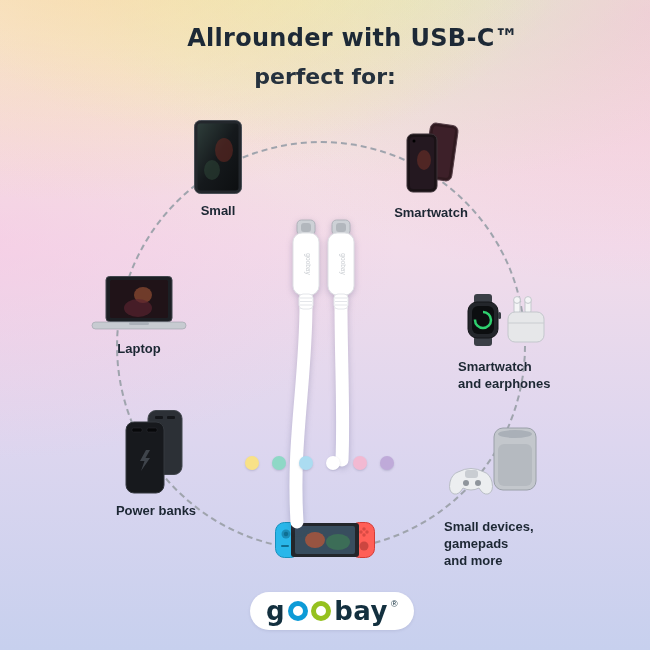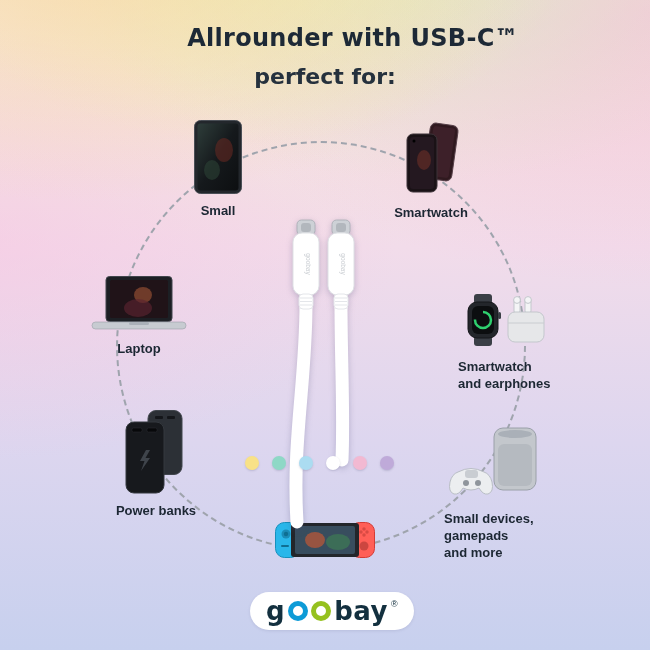--- a/index.html
+++ b/index.html
@@ -22,21 +22,21 @@
     border:2px dashed #9fa4ad;border-radius:50%;}
   .device{position:absolute;display:flex;flex-direction:column;align-items:center;}
   .device-label{font-size:13px;font-weight:600;color:#1c2733;text-align:center;
     white-space:pre-line;line-height:1.32;margin-top:8px;}
   .label-left{text-align:left;align-self:flex-start;}
   .dev-tablet{left:178px;top:120px;width:80px;}
   .dev-smartphone{left:385px;top:122px;width:92px;}
   .dev-laptop{left:88px;top:276px;width:102px;}
   .dev-smartwatch{left:458px;top:292px;width:96px;}
   .dev-powerbanks{left:108px;top:410px;width:96px;}
-  .dev-smalldevices{left:444px;top:424px;width:100px;}
+  .dev-smalldevices{left:444px;top:424px;width:100px;gap:8px;}
   .dev-consoles{left:264px;top:520px;width:122px;}
   .cable-svg{position:absolute;left:230px;top:212px;
     filter:drop-shadow(0 2px 3px rgba(70,70,110,0.28));}
   .color-dots{position:absolute;left:245px;top:456px;display:flex;gap:13px;}
   .dot{width:14px;height:14px;border-radius:50%;display:inline-block;
     box-shadow:0 1px 2px rgba(90,90,130,0.25);}
   .logo{position:absolute;left:250px;top:592px;height:38px;background:#ffffff;
     border-radius:19px;display:flex;align-items:center;padding:0 16px;gap:3px;
     box-shadow:0 1px 3px rgba(90,90,130,0.15);}
   .logo-g,.logo-bay{font-family:"DejaVu Sans",sans-serif;font-size:26px;font-weight:700;

